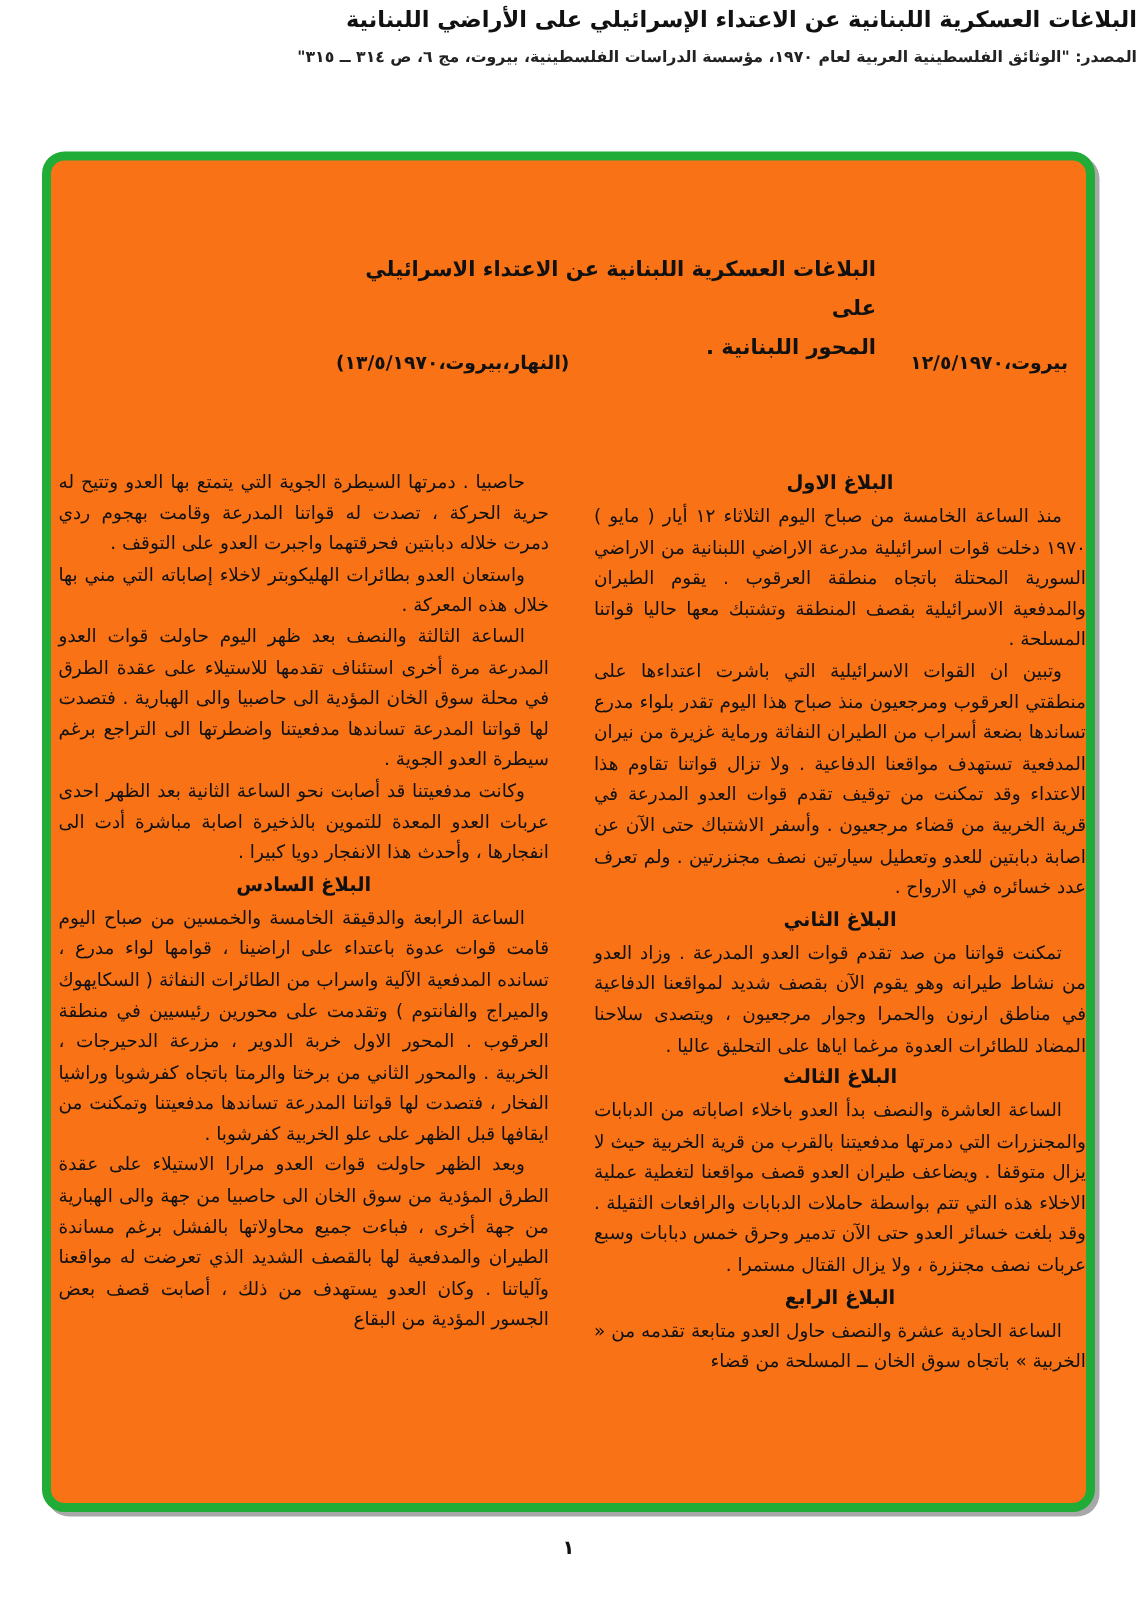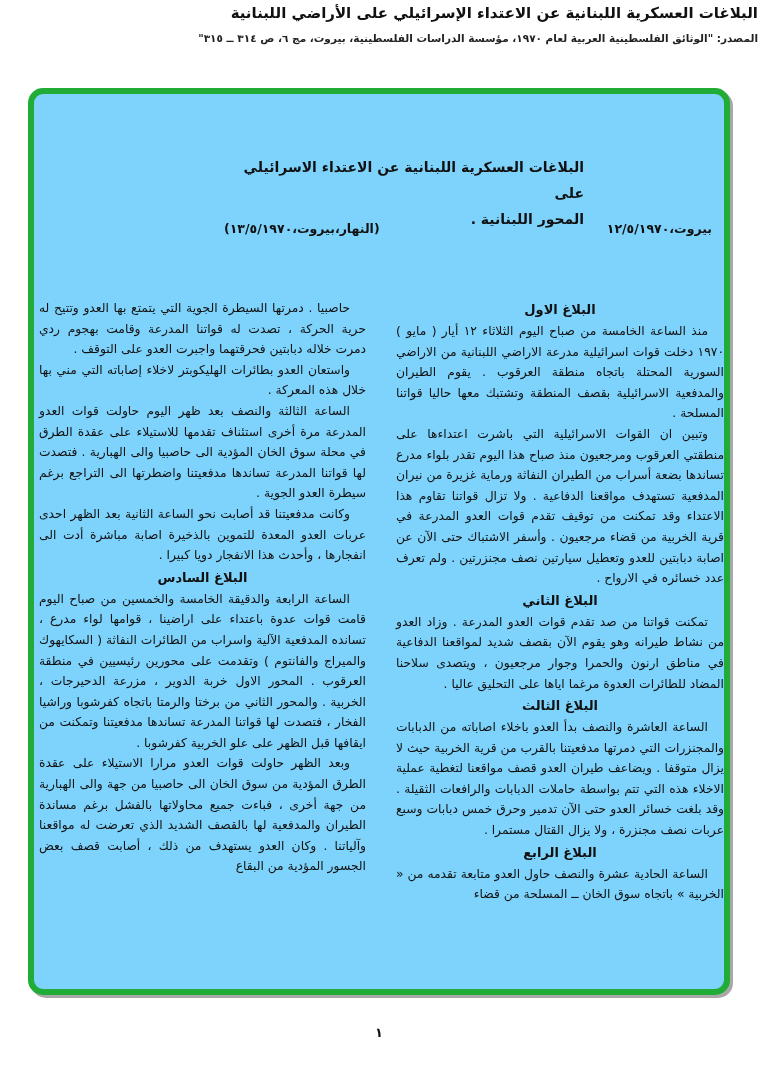--- a/index.html
+++ b/index.html
@@ -14,26 +14,26 @@
   .page-header{
     position:absolute;top:4px;right:0;width:758px;text-align:right;
   }
   .page-header .main-title{
     font-size:15px;font-weight:bold;letter-spacing:0;
   }
   .page-header .source-line{
     margin-top:10px;font-size:10.5px;font-weight:bold;color:#222;
   }
   .doc-box{
-    position:absolute;top:88px;right:28px;
+    position:absolute;top:101px;right:28px;
     width:690px;height:895px;
     border:6px solid #21ac38;
     border-radius:15px;
     box-shadow:3px 3px 0 #a8a8a8;
-    background:#7dd3fc;
+    background:#f97316;
   }
   .doc-inner{position:relative;width:100%;height:100%;}
   .doc-title{
     position:absolute;top:60px;right:140px;width:352px;
     font-size:14px;font-weight:bold;line-height:26px;text-align:right;
   }
   .dateline{
     position:absolute;top:127px;right:12px;width:488px;
     display:flex;justify-content:space-between;align-items:baseline;
     font-size:12.5px;font-weight:bold;

